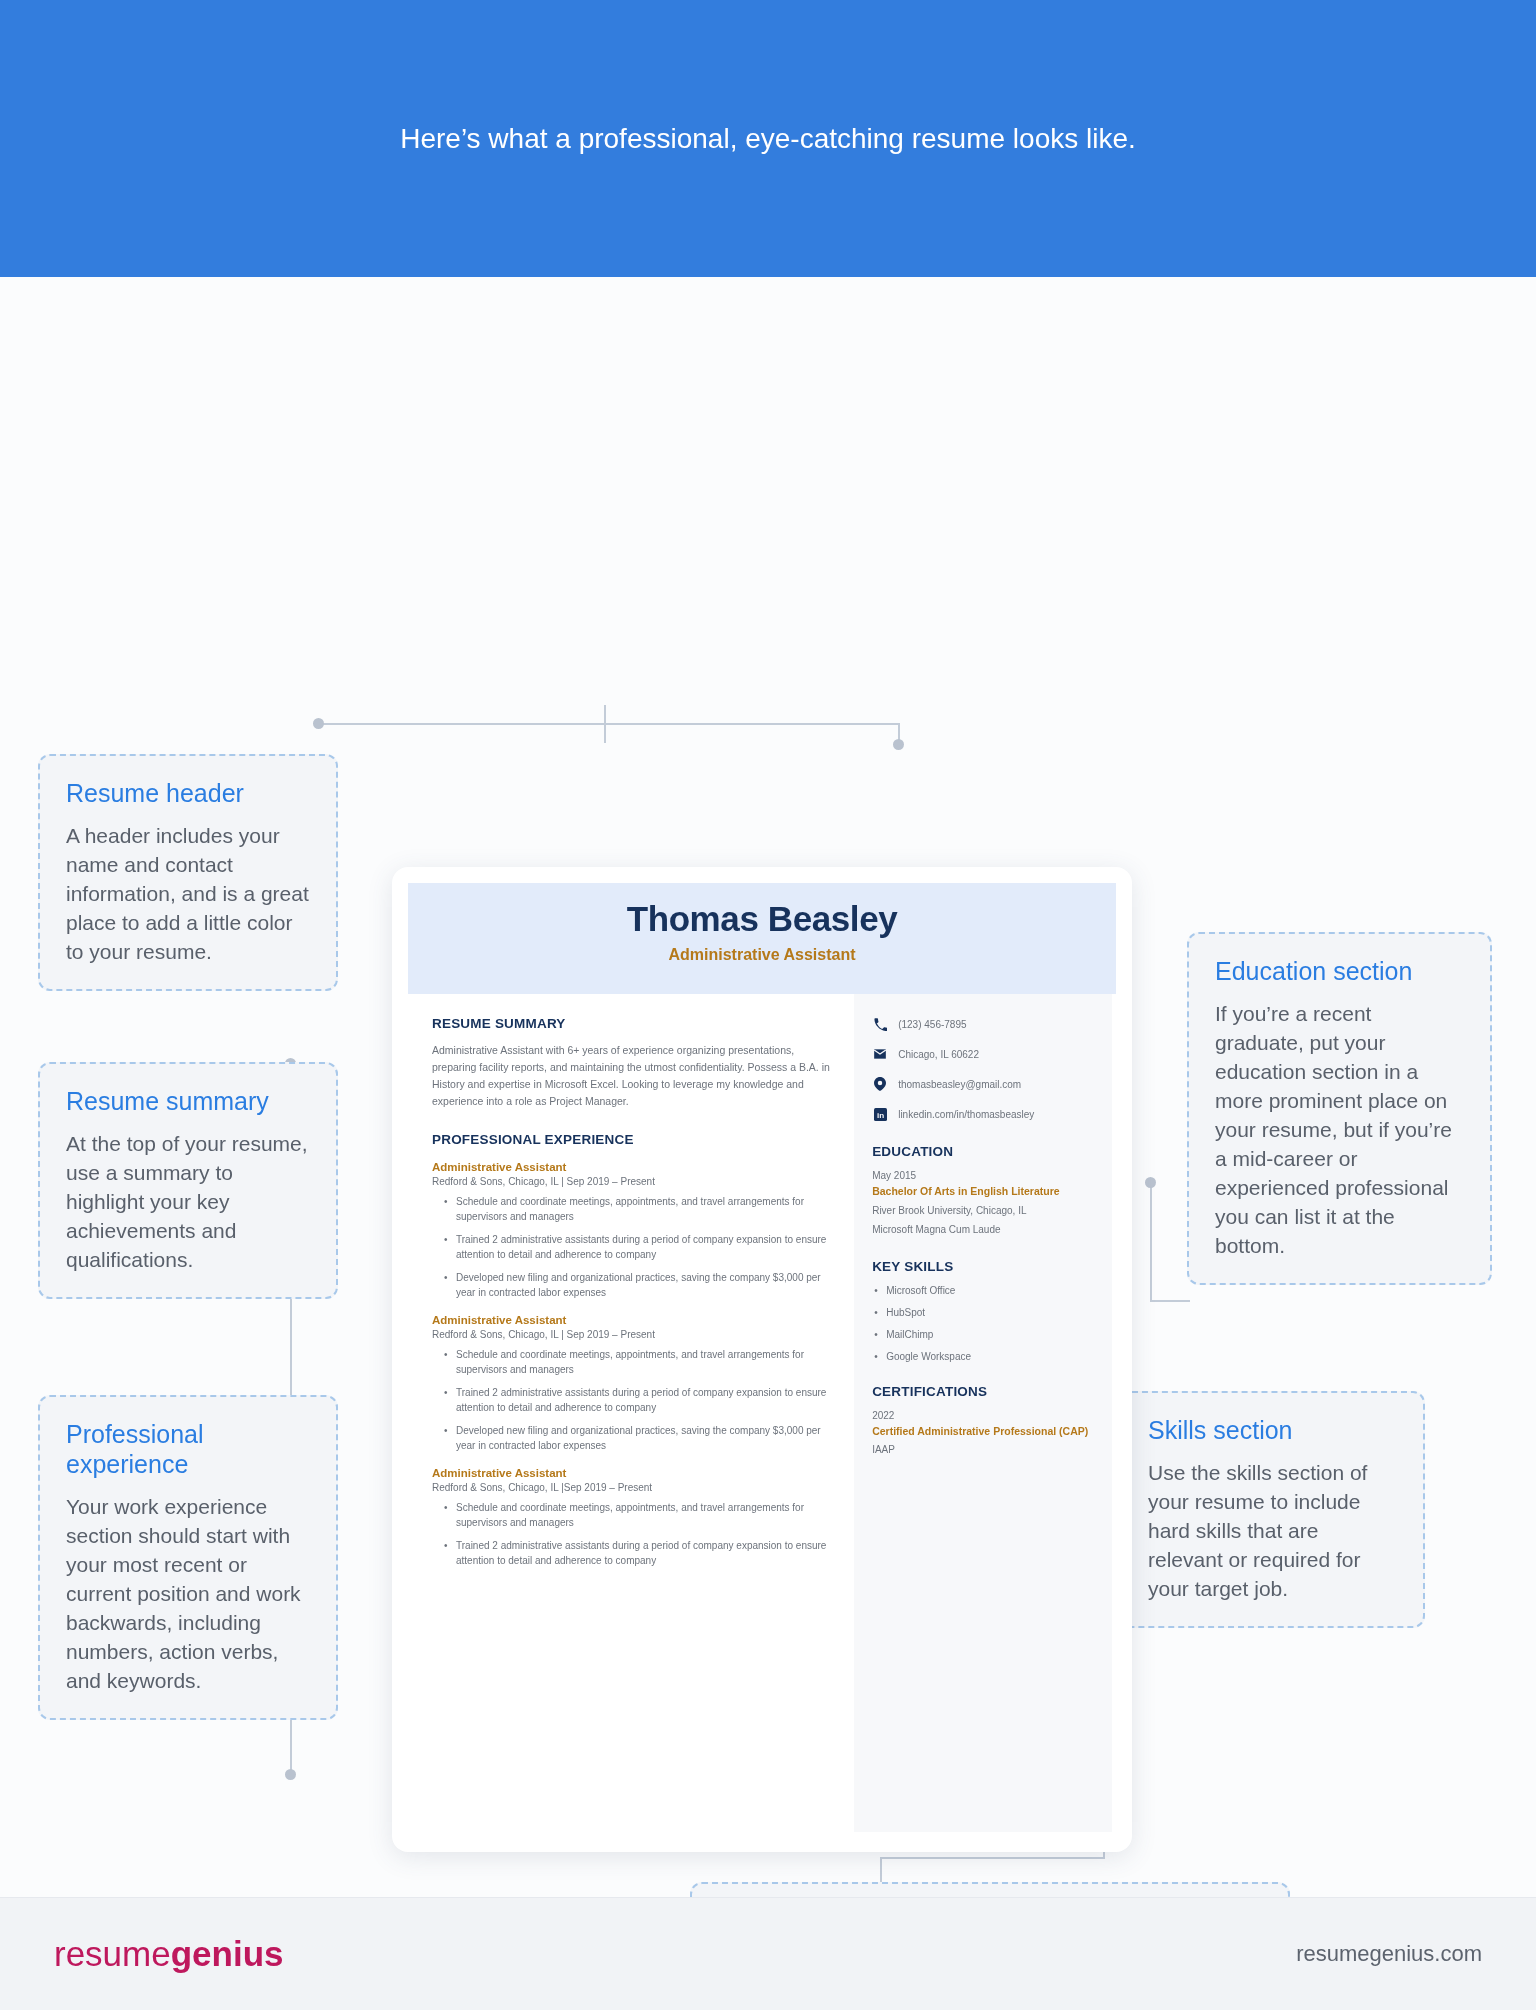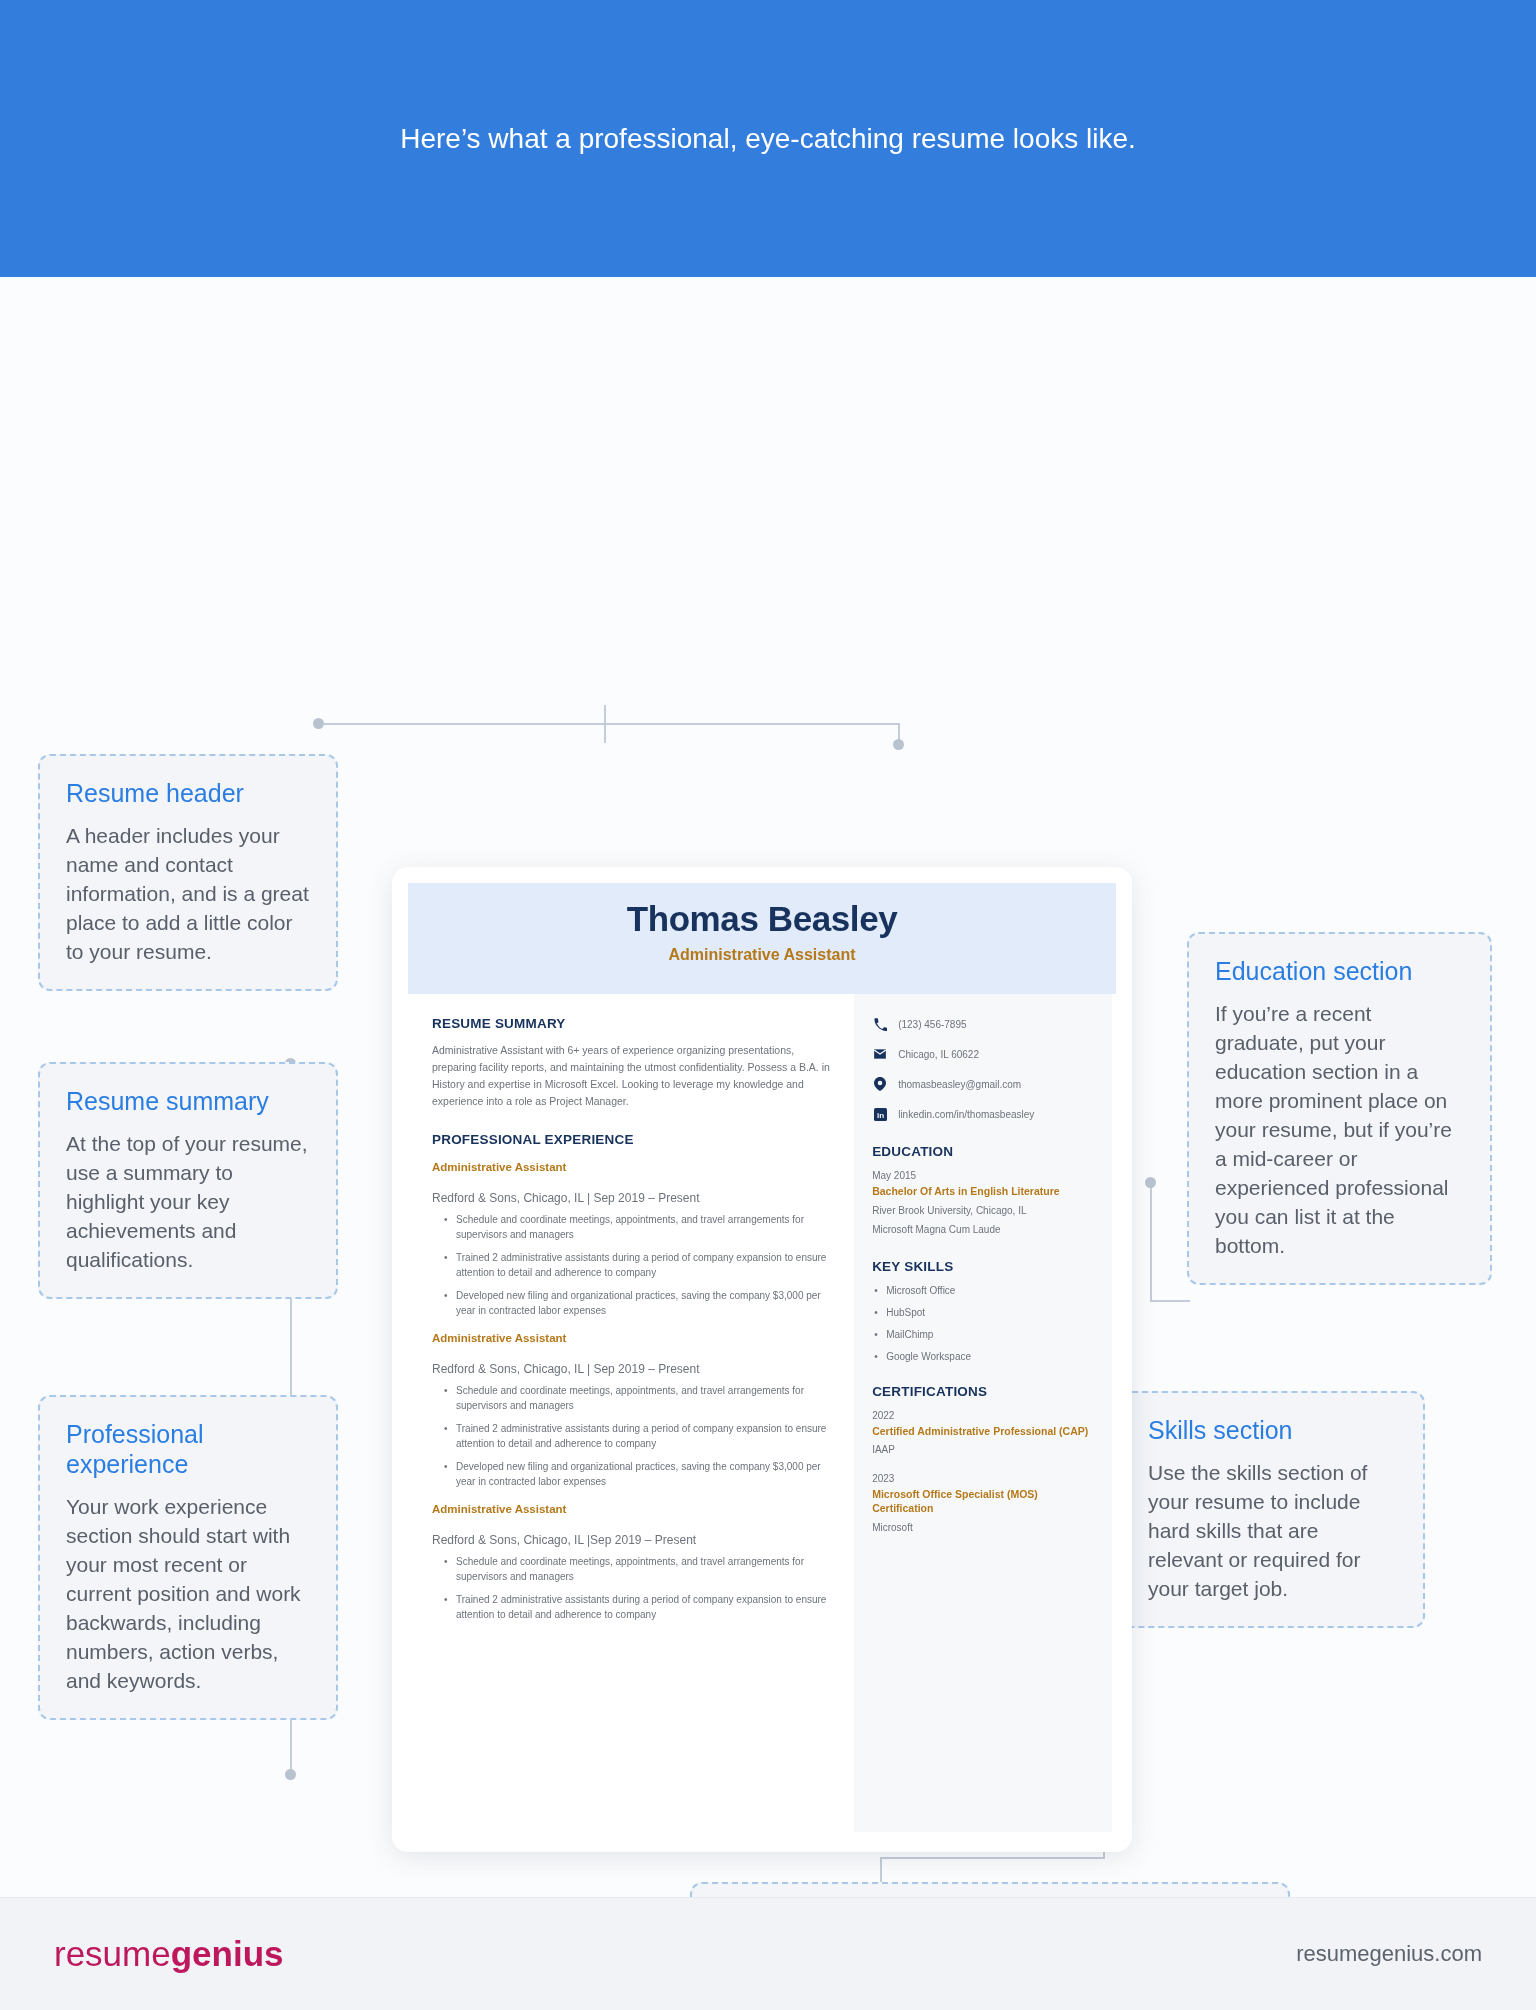--- a/index.html
+++ b/index.html
@@ -77,21 +77,21 @@
 
   .sec-h {
     font-size:13.5px; font-weight:bold; color:#17325c;
     letter-spacing:0.2px; margin-bottom:11px;
   }
   .body-txt { font-size:10.5px; color:#6d737c; line-height:1.62; }
 
   .job-title {
     font-size:11.5px; font-weight:bold; color:#b5791a; margin-top:14px;
   }
-  .job-meta { font-size:12px; color:#6d737c; margin-top:18px; }
+  .job-meta { font-size:10px; color:#6d737c; margin-top:3px; }
   .bullets { margin:8px 0 0 14px; }
   .bullets li {
     font-size:10px; color:#6d737c; line-height:1.45;
     margin-bottom:9px; list-style:none; position:relative; padding-left:10px;
   }
   .bullets li:before {
     content:"\2022"; position:absolute; left:-2px; color:#6d737c;
   }
 
   .contact-row { display:flex; align-items:center; margin-bottom:14px; }
@@ -302,25 +302,20 @@
           </ul>
         </div>
 
         <div class="side-block">
           <div class="sec-h">CERTIFICATIONS</div>
           <div>
             <div class="s-date">2022</div>
             <div class="s-bold">Certified Administrative Professional (CAP)</div>
             <div class="s-sub">IAAP</div>
           </div>
-          <div style="margin-top:16px;">
-            <div class="s-date">2023</div>
-            <div class="s-bold">Microsoft Office Specialist (MOS) Certification</div>
-            <div class="s-sub">Microsoft</div>
-          </div>
         </div>
 
       </div>
     </div>
   </div>
 </div>
 
 <div class="divider"></div>
 <div class="footer">
   <div class="logo">

